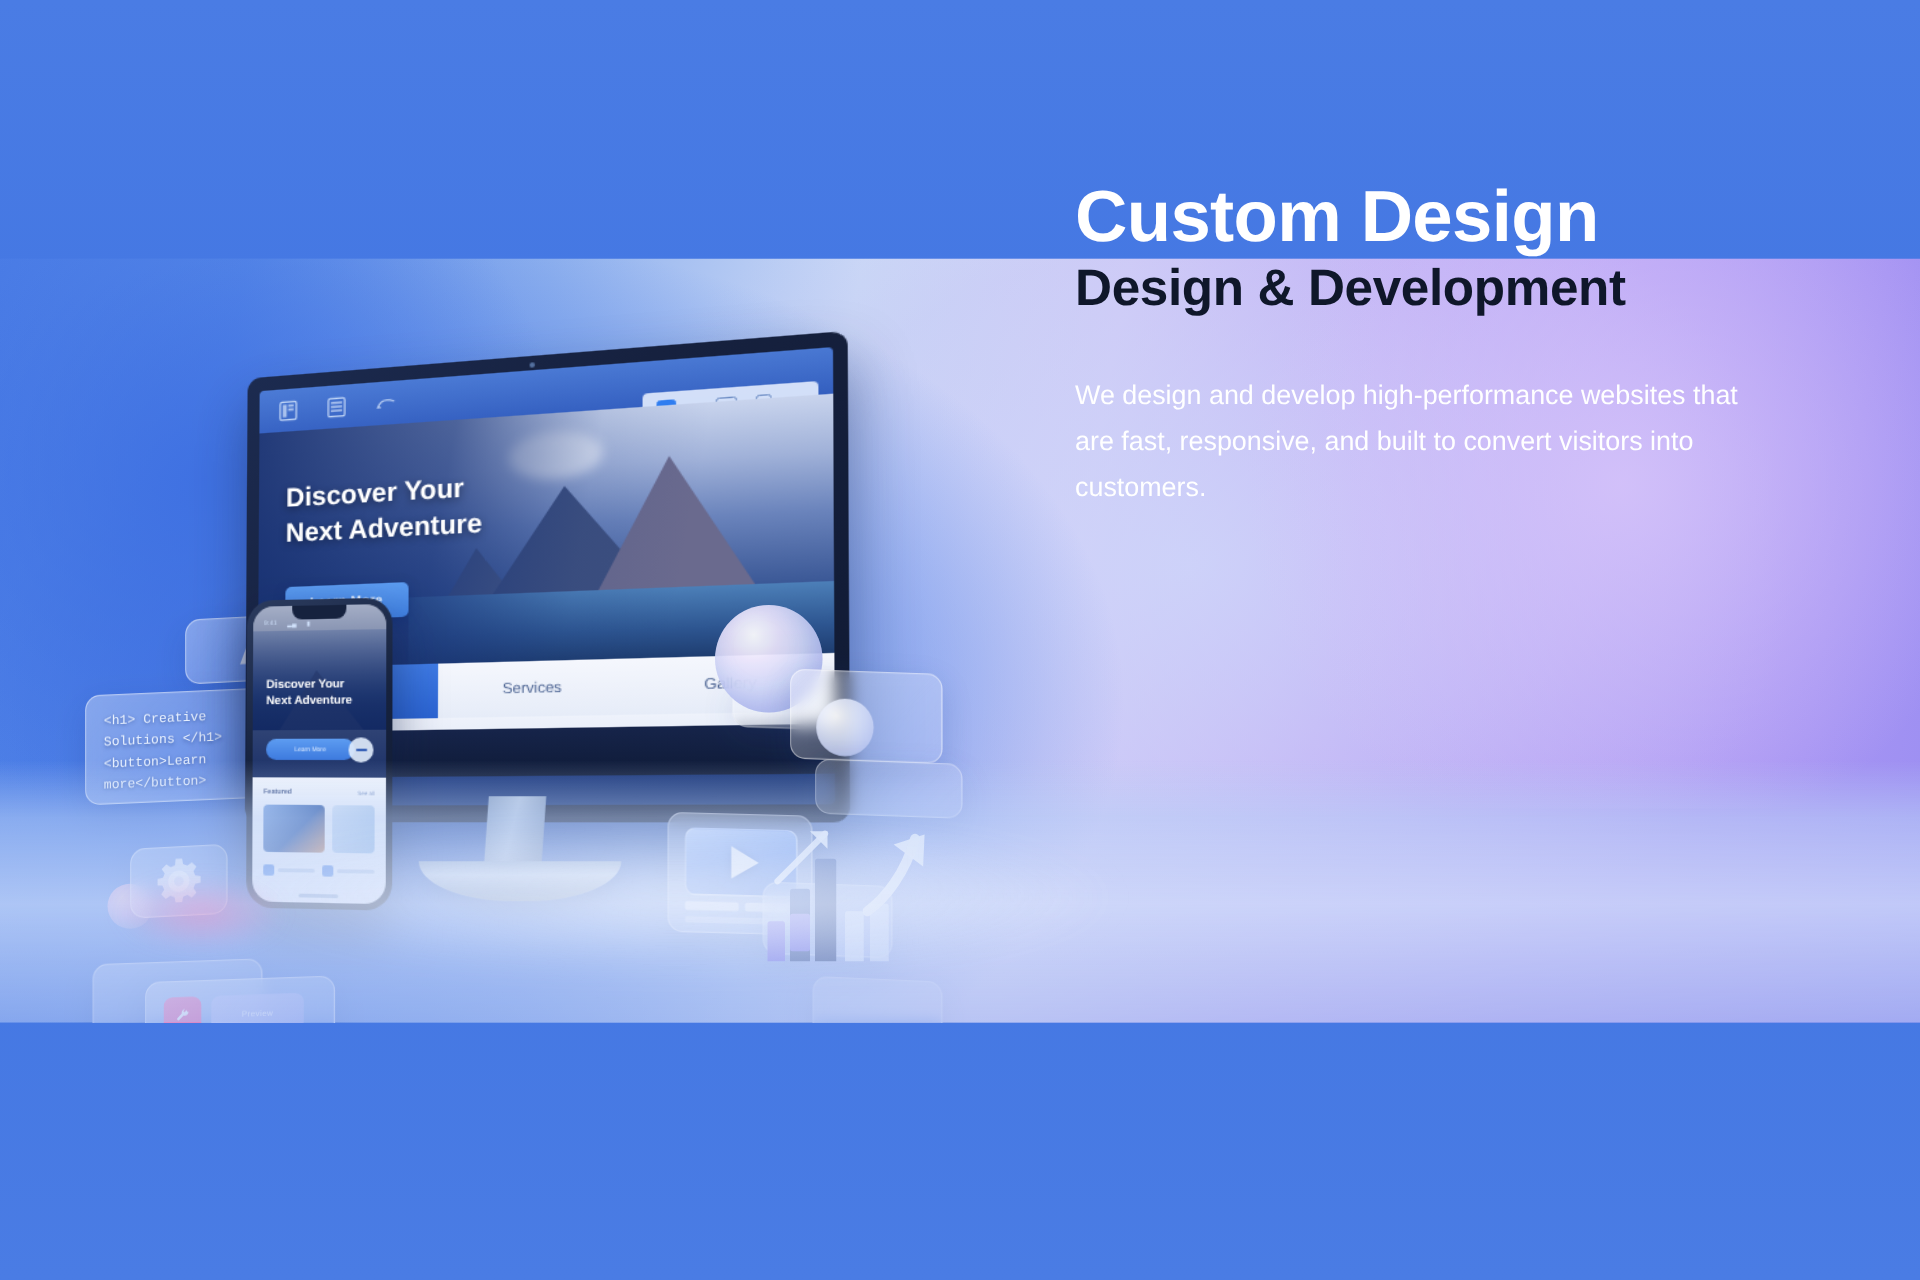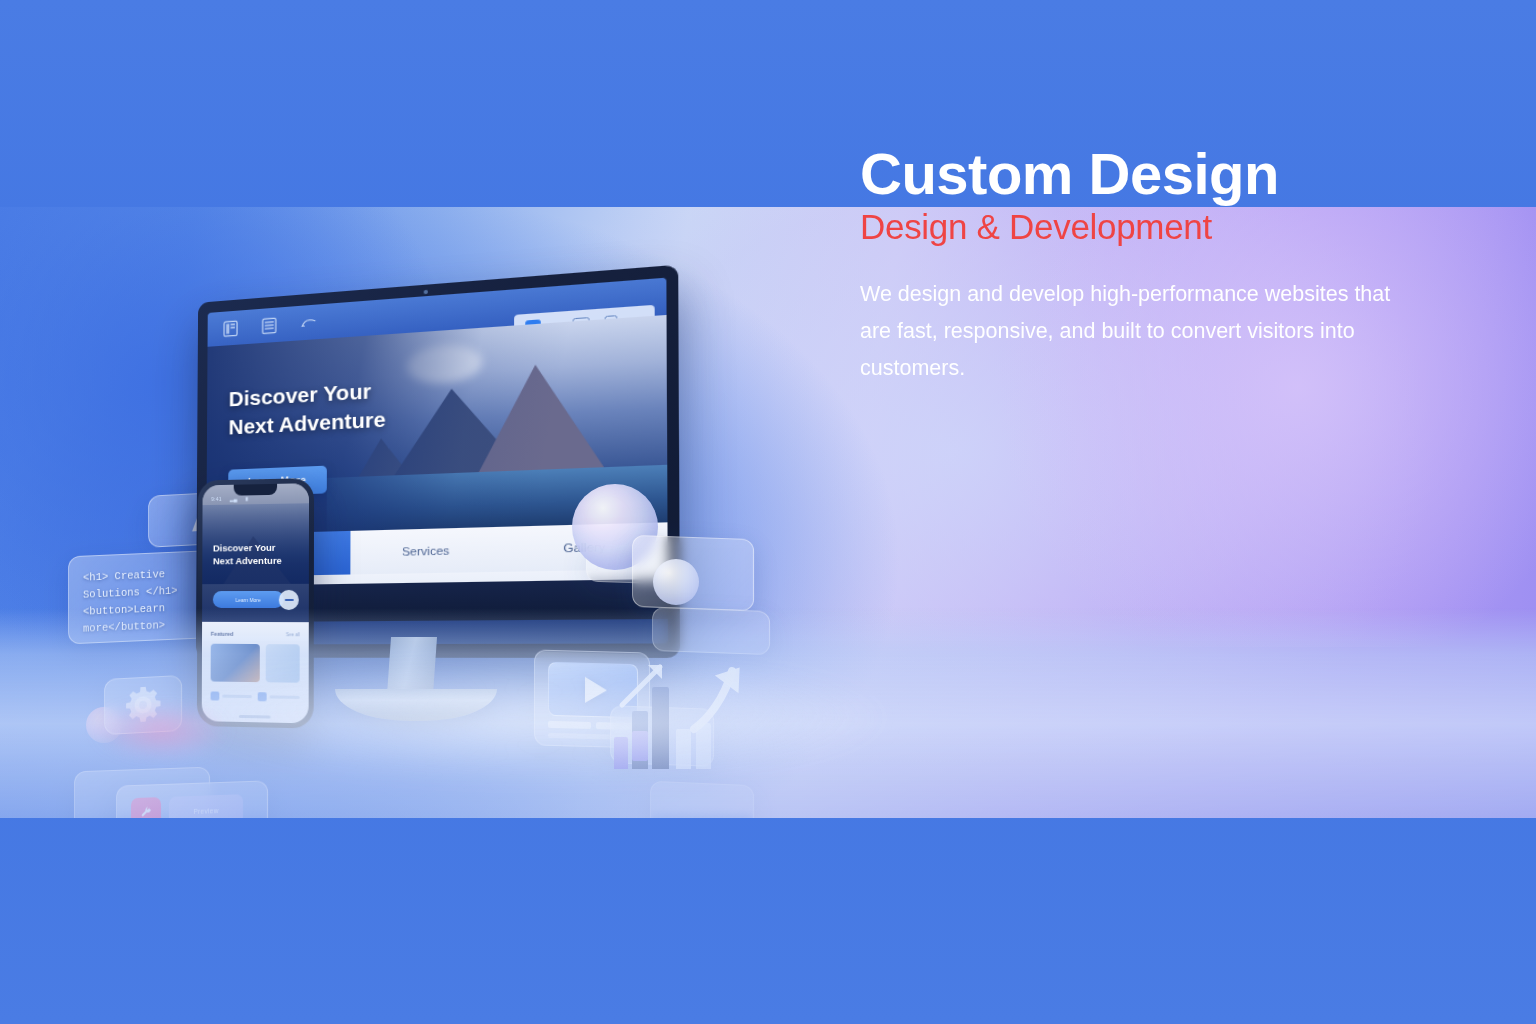--- a/index.html
+++ b/index.html
@@ -44,25 +44,25 @@
     filter:blur(8px);
   }
 
   
   .copy{ position:absolute; left:860px; top:145px; width:600px; }
   .h1{
     font-size:58px; font-weight:700; color:#ffffff; letter-spacing:-0.5px;
     line-height:1.0; white-space:nowrap;
   }
   .h2{
-    font-size:35px; font-weight:400; color:#ef4444; letter-spacing:-0.3px;
+    font-size:41px; font-weight:700; color:#0f172a; letter-spacing:-0.3px;
     line-height:1.35; white-space:nowrap;
   }
   .sub{
-    margin-top:26px; font-size:21.5px; font-weight:400; color:#ffffff;
+    margin-top:40px; font-size:21.5px; font-weight:400; color:#ffffff;
     line-height:1.72; max-width:545px;
   }
 
   
   .monitor{
     position:absolute; left:197px; top:95px; width:448px; height:355px;
     transform:perspective(1100px) rotateY(-14deg) rotateX(1.5deg) skewY(-2.2deg);
     transform-origin:left center;
   }
   .mon-bezel{

